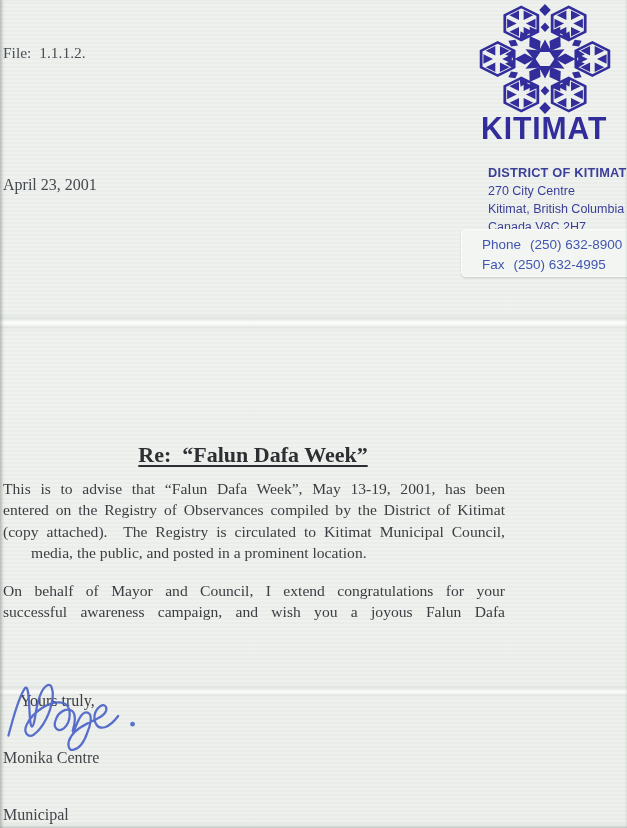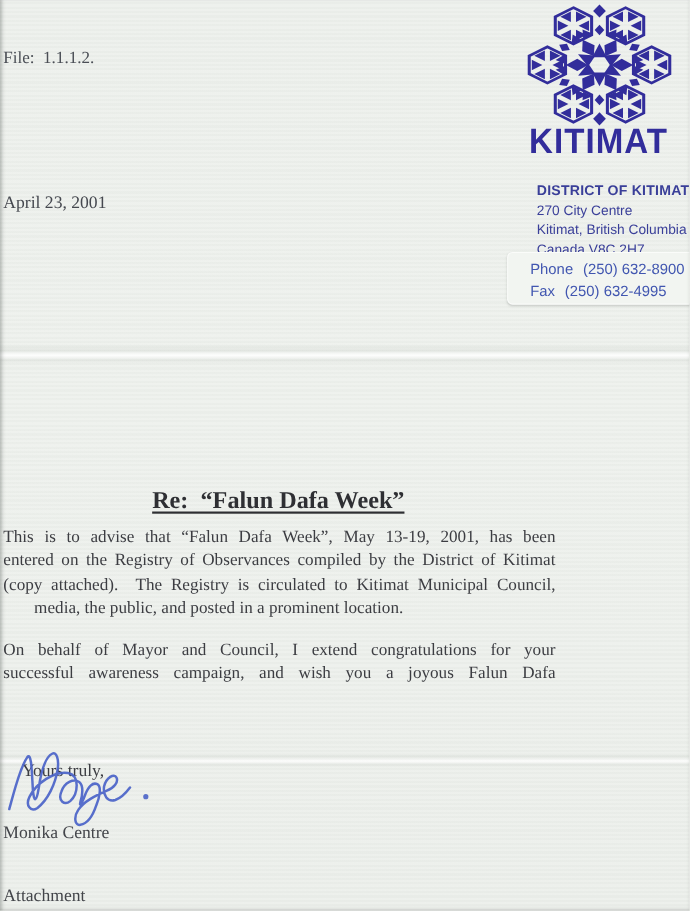--- a/index.html
+++ b/index.html
@@ -247,15 +247,15 @@
              C 63 73 62 65 66 59
              C 71 51 82 46 91 42
              C 98 39 102 34 100 30
              C 98 26 91 30 89 38
              C 88 46 92 52 99 50
              C 105 48 109 43 112 39" fill="none" stroke="#4a63c8" stroke-width="2.2" stroke-linecap="round" opacity="0.92"></path>
     <circle cx="126" cy="47" r="2.3" fill="#4a63c8" opacity="0.9"></circle>
   </svg>
 
   <div class="abs signer-name">Monika Centre</div>
-  <div class="abs attachment">Attachment</div>
+  <div class="abs attachment">Municipal</div>
 
 </div>
 
 </body></html>

